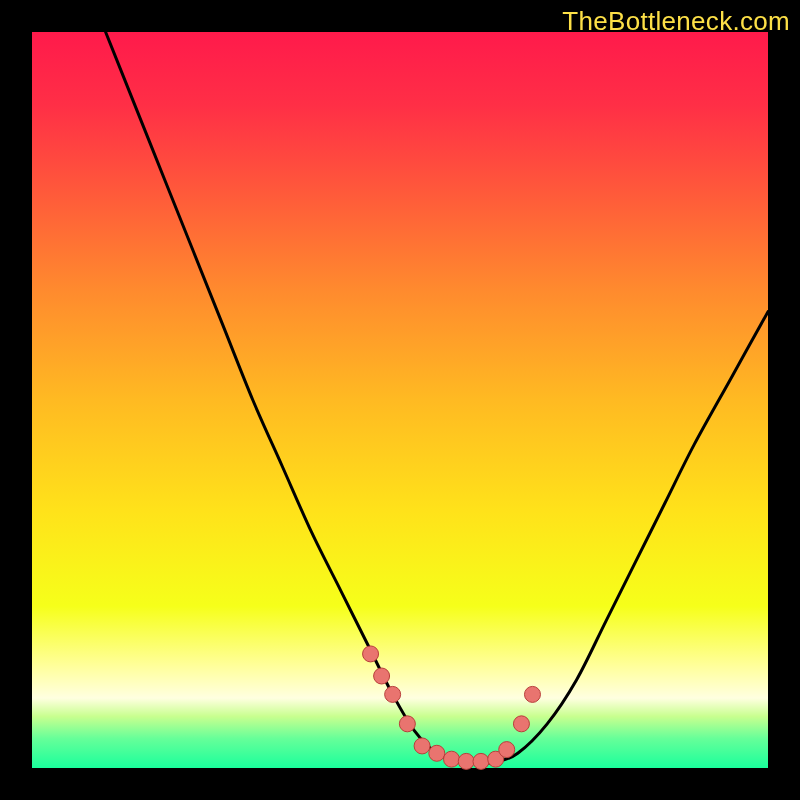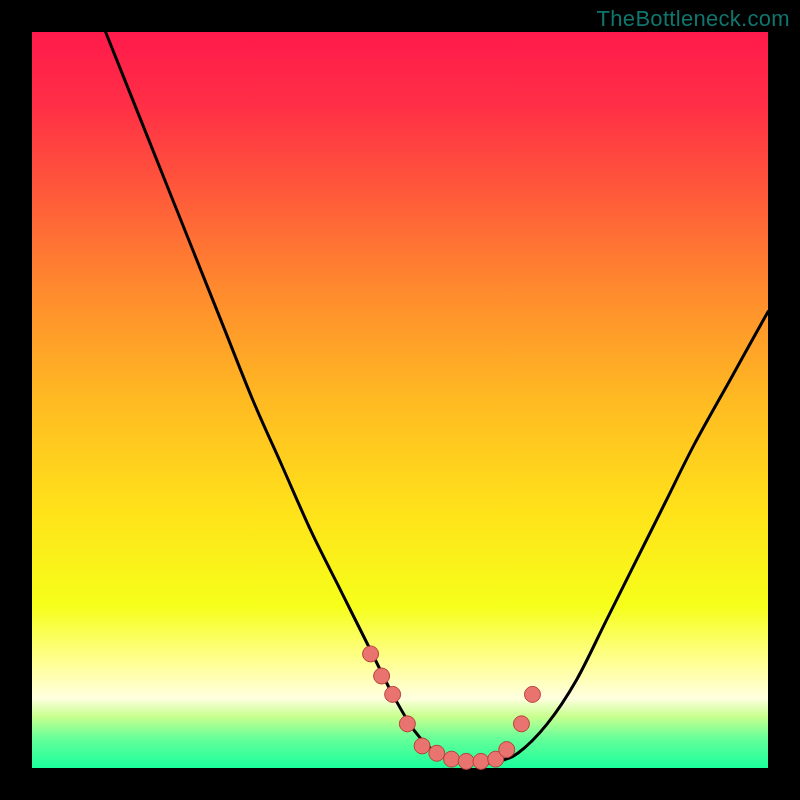--- a/index.html
+++ b/index.html
@@ -15,22 +15,22 @@
     position: absolute;
     inset: 0;
     background: #000;
   }
   .plot {
     position: absolute;
     background: #000;
   }
   .watermark {
     position: absolute;
-    color: #0f766e;
-    font-size: 22px;
+    color: #fde047;
+    font-size: 26px;
     font-weight: 500;
     letter-spacing: 0.3px;
     user-select: none;
   }
   svg.curve {
     position: absolute;
     inset: 0;
     width: 100%;
     height: 100%;
     overflow: visible;

